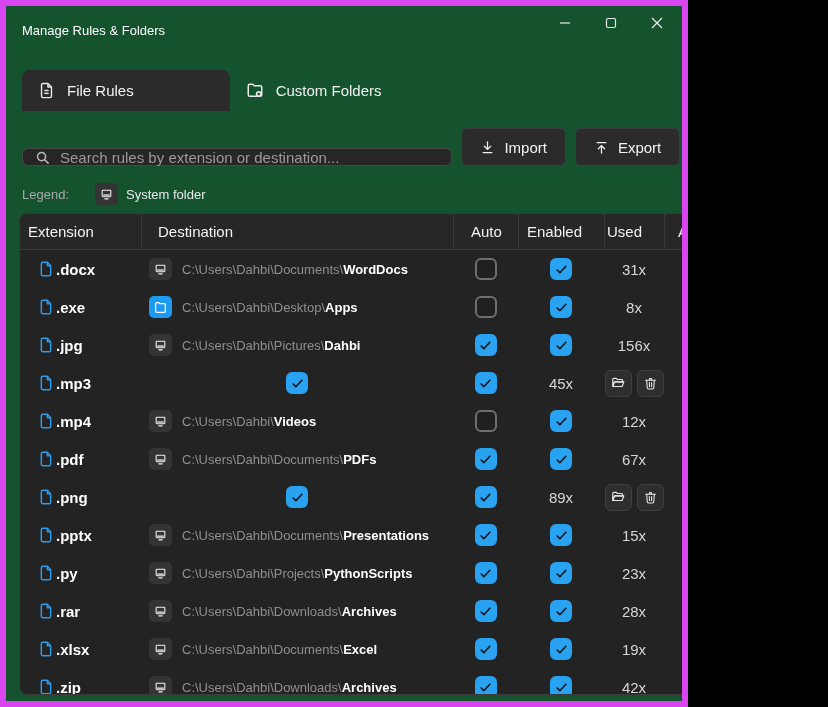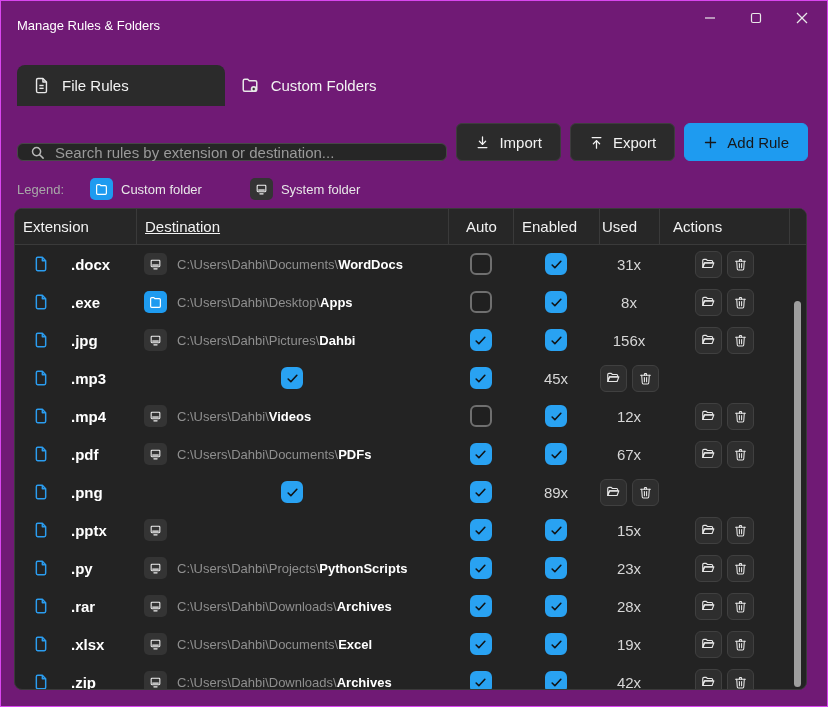--- a/index.html
+++ b/index.html
@@ -1,21 +1,21 @@
 <!DOCTYPE html>
 <html><head>
 <meta charset="utf-8">
 <style>
   * { margin:0; padding:0; box-sizing:border-box; }
   html,body { background:#000; }
   body { font-family:"Liberation Sans","DejaVu Sans",sans-serif; }
   .window {
-    position:relative; width:828px; height:707px;
-    background:#701a75; overflow:hidden; color:#e8e8e8;
-    border:1px solid #d946ef;
+    position:relative; width:688px; height:707px;
+    background:#14532d; overflow:hidden; color:#e8e8e8;
+    border:6px solid #d946ef;
   }
   
   .titlebar { position:absolute; top:0; left:0; right:0; height:40px; }
   .window-title { position:absolute; left:16px; top:17px; font-size:13px; color:#ffffff; }
   .win-controls { position:absolute; right:2px; top:0; display:flex; }
   .win-btn { width:46px; height:34px; display:flex; align-items:center; justify-content:center;
              background:transparent; border:none; cursor:pointer; color:#e8e8e8; }
   .win-btn svg { display:block; }
   
   .tabs { position:absolute; left:16px; top:64px; display:flex; }
@@ -41,30 +41,30 @@
   .badge { width:23px; height:22px; border-radius:5px; display:flex; align-items:center; justify-content:center; flex:0 0 auto; }
   .badge-blue { background:#1e9bf0; }
   .badge-dark { background:#343434; }
   
   .table { position:absolute; left:13px; top:207px; width:793px; height:482px;
            background:#232323; border:1px solid #3a3a3a; border-radius:8px; overflow:hidden; }
   .thead { display:grid; grid-template-columns:121px 312px 65px 86px 60px 130px 17px;
            height:36px; background:#272727; border-bottom:1px solid #3a3a3a; }
   .th { display:flex; align-items:center; font-size:15px; color:#f2f2f2; border-left:1px solid #3a3a3a; }
   .th:first-child { border-left:none; padding-left:8px; }
-  .th-dest { padding-left:8px;text-decoration:underline; }
+  .th-dest { padding-left:16px; }
   .th-auto { padding-left:17px; }
   .th-enabled { padding-left:8px; }
   .th-used { padding-left:2px; }
   .th-actions { padding-left:13px; }
   .tbody { position:relative; height:445px; overflow:hidden; }
   .tr { display:grid; grid-template-columns:121px 312px 65px 86px 60px 130px 17px;
         height:38px; align-items:center; }
   .td { display:flex; align-items:center; min-width:0; }
-  .td-ext { gap:22px; padding-left:18px; }
+  .td-ext { gap:2px; padding-left:18px; }
   .ext { font-size:15px; font-weight:bold; color:#ffffff; }
   .td-dest { gap:10px; padding-left:8px; overflow:hidden; }
   .path { font-size:13px; color:#8f8f8f; white-space:nowrap; overflow:hidden; }
   .path b { color:#ffffff; }
   .td-auto, .td-enabled { justify-content:center; }
   .checkbox { width:22px; height:22px; border-radius:6px; border:2px solid #6f6f6f;
               background:#202020; display:flex; align-items:center; justify-content:center; cursor:pointer; }
   .checkbox .check { display:none; }
   .checkbox.checked { background:#29a2f2; border-color:#29a2f2; }
   .checkbox.checked .check { display:block; }
@@ -165,28 +165,20 @@
             <line x1="4" y1="12" x2="20" y2="12"></line>
           </svg>
       </span>
       <span>Add Rule</span>
     </button>
   </div>
 
   <div class="legend">
     <span class="legend-label">Legend:</span>
     <span class="legend-item">
-      <span class="badge badge-blue">
-        <svg width="13" height="13" viewBox="0 0 24 24" fill="none" stroke="#ffffff" stroke-width="2.2" stroke-linejoin="round">
-            <path d="M3 7V5a2 2 0 0 1 2-2h4l2 2h8a2 2 0 0 1 2 2v12a2 2 0 0 1-2 2H5a2 2 0 0 1-2-2z"></path>
-          </svg>
-      </span>
-      <span>Custom folder</span>
-    </span>
-    <span class="legend-item">
       <span class="badge badge-dark">
         <svg width="13" height="13" viewBox="0 0 24 24" fill="none" stroke="#f0f0f0" stroke-width="2" stroke-linejoin="round">
             <rect x="4" y="4" width="16" height="12" rx="1.5"></rect>
             <line x1="6" y1="13" x2="18" y2="13" stroke-width="2.4"></line>
             <line x1="9" y1="20" x2="15" y2="20" stroke-linecap="round"></line>
           </svg>
       </span>
       <span>System folder</span>
     </span>
   </div>
@@ -591,20 +583,21 @@
     </div>
     <div class="td td-dest">
       <span class="badge dest-badge badge-dark">
 
         <svg class="svg-system" width="13" height="13" viewBox="0 0 24 24" fill="none" stroke="#f0f0f0" stroke-width="2" stroke-linejoin="round">
                 <rect x="4" y="4" width="16" height="12" rx="1.5"></rect>
                 <line x1="6" y1="13" x2="18" y2="13" stroke-width="2.4"></line>
                 <line x1="9" y1="20" x2="15" y2="20" stroke-linecap="round"></line>
               </svg>
       </span>
+      <span class="path"><span class="path-prefix">C:\Users\Dahbi\Documents\</span><b class="path-folder">Presentations</b></span>
     </div>
     <div class="td td-auto">
       <span class="checkbox checked">
         <svg class="check" width="13" height="13" viewBox="0 0 24 24" fill="none" stroke="#111417" stroke-width="3" stroke-linecap="round" stroke-linejoin="round">
                 <polyline points="4 13 9 18 20 6"></polyline>
               </svg>
       </span>
     </div>
     <div class="td td-enabled">
       <span class="checkbox checked">

